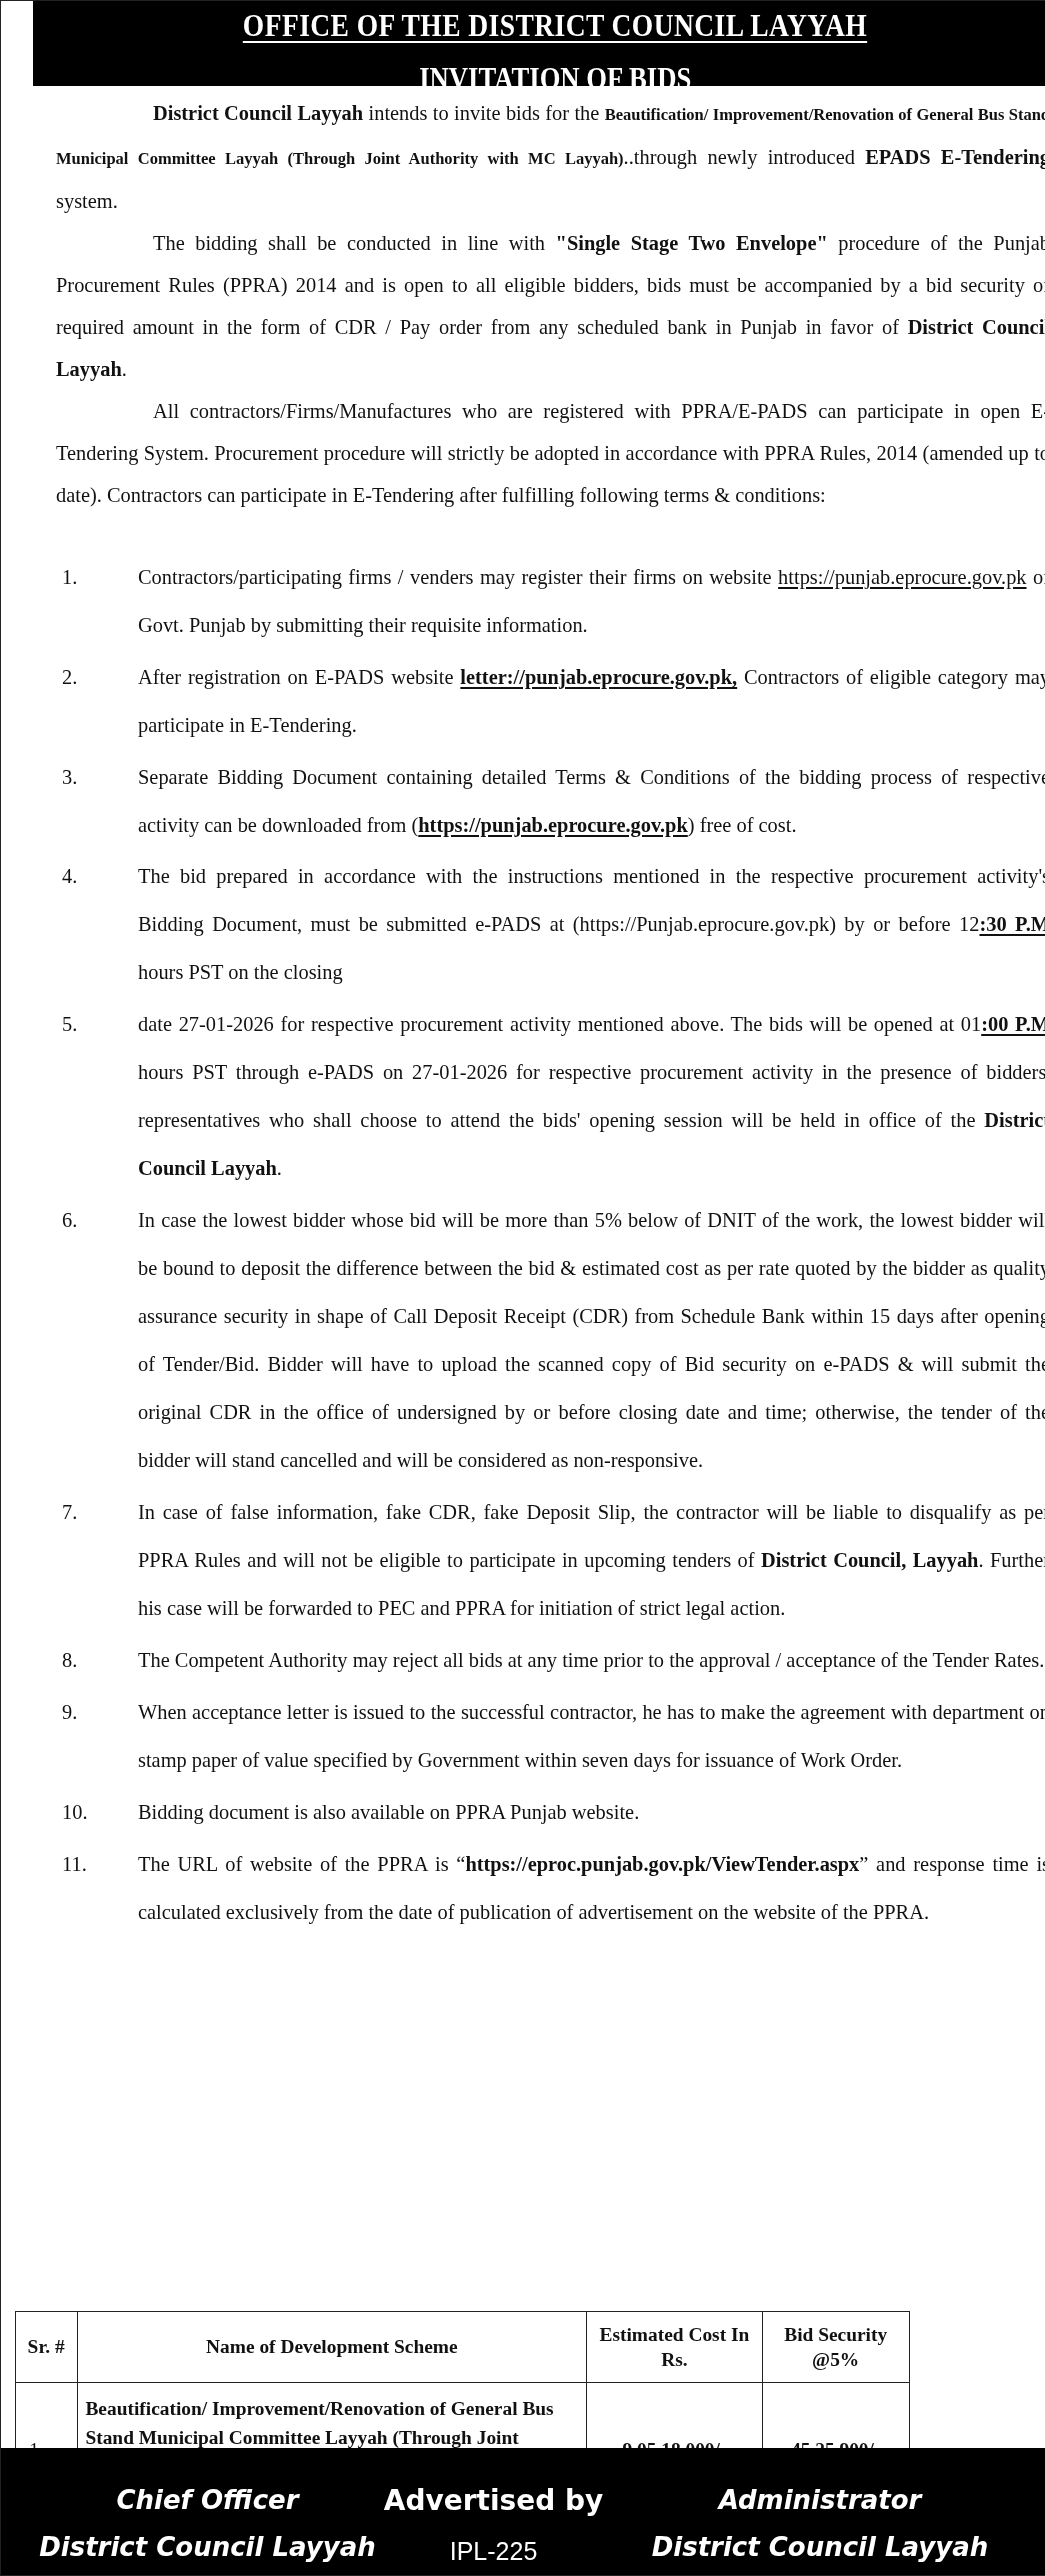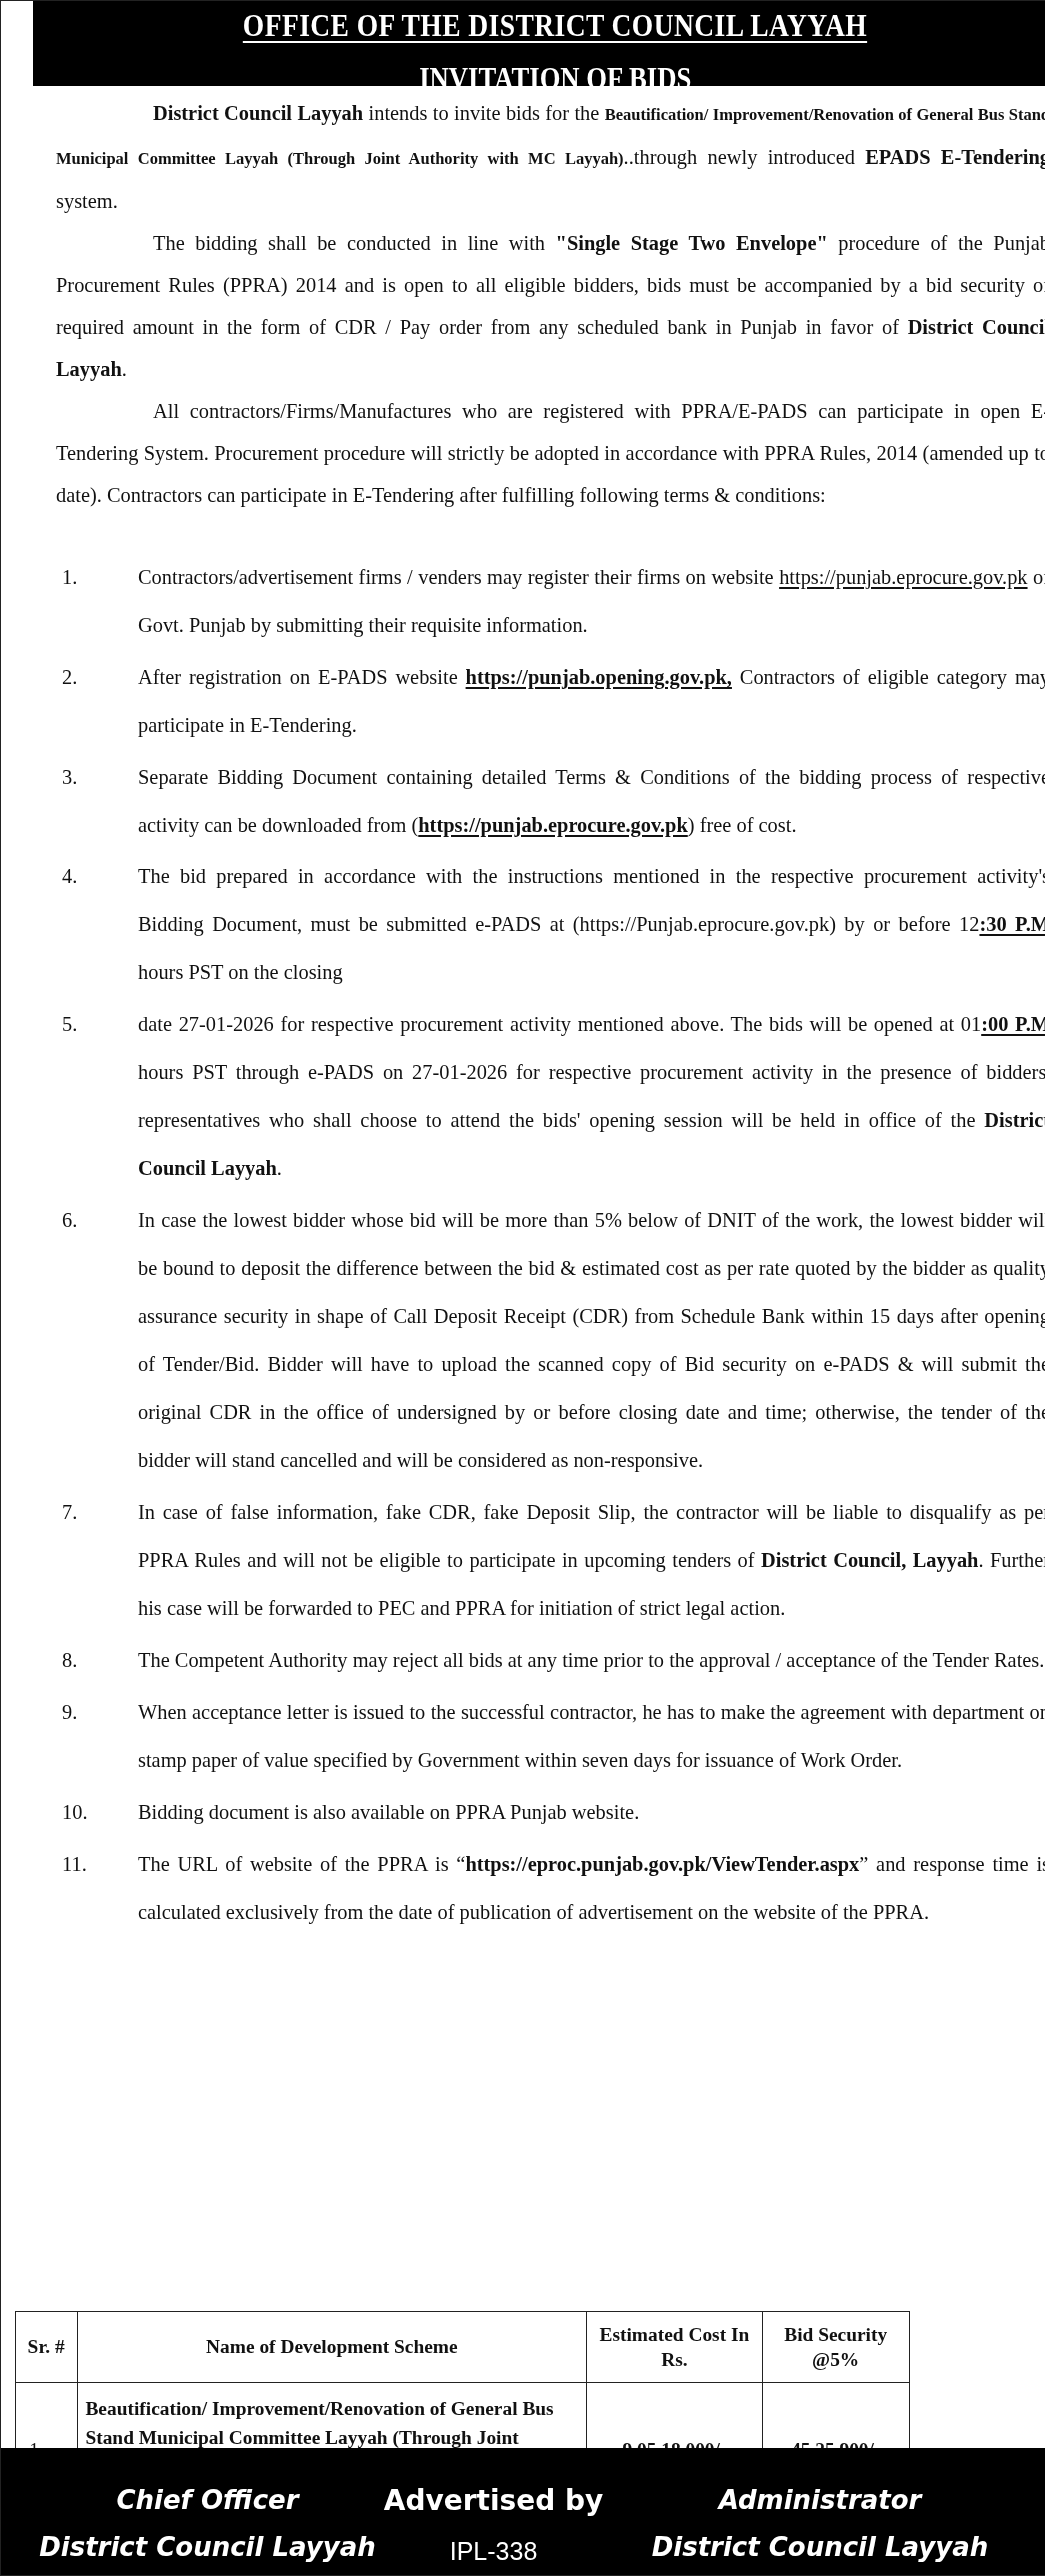--- a/index.html
+++ b/index.html
@@ -79,22 +79,22 @@
   </div>
 
   <div class="body">
     <div class="intro">
       <p class="p1"><span class="b">District Council Layyah</span><span> intends to invite bids for the </span><span class="small-b">Beautification/ Improvement/Renovation of General Bus Stand Municipal Committee Layyah (Through Joint Authority with MC Layyah)</span><span>..through newly introduced </span><span class="b">EPADS E-Tendering</span><span> system.</span></p>
       <p><span>The bidding shall be conducted in line with </span><span class="b">"Single Stage Two Envelope"</span><span> procedure of the Punjab Procurement Rules (PPRA) 2014 and is open to all eligible bidders, bids must be accompanied by a bid security of required amount in the form of CDR / Pay order from any scheduled bank in Punjab in favor of </span><span class="b">District Council Layyah</span><span>.</span></p>
       <p>All contractors/Firms/Manufactures who are registered with PPRA/E-PADS can participate in open E-Tendering System. Procurement procedure will strictly be adopted in accordance with PPRA Rules, 2014 (amended up to date). Contractors can participate in E-Tendering after fulfilling following terms &amp; conditions:</p>
     </div>
 
     <ol class="terms">
-      <li><span class="num">1.</span><span>Contractors/advertisement firms / venders may register their firms on website </span><span class="u">https://punjab.eprocure.gov.pk</span><span>  of Govt. Punjab by submitting their requisite information.</span></li>
-      <li><span class="num">2.</span><span>After registration on E-PADS website </span><span class="u b">https://punjab.opening.gov.pk,</span><span> Contractors of eligible category may participate in E-Tendering.</span></li>
+      <li><span class="num">1.</span><span>Contractors/participating firms / venders may register their firms on website </span><span class="u">https://punjab.eprocure.gov.pk</span><span>  of Govt. Punjab by submitting their requisite information.</span></li>
+      <li><span class="num">2.</span><span>After registration on E-PADS website </span><span class="u b">letter://punjab.eprocure.gov.pk,</span><span> Contractors of eligible category may participate in E-Tendering.</span></li>
       <li><span class="num">3.</span><span>Separate Bidding Document containing detailed Terms &amp; Conditions of the bidding process of respective activity can be downloaded from (</span><span class="u b">https://punjab.eprocure.gov.pk</span><span>) free of cost.</span></li>
       <li><span class="num">4.</span><span>The bid prepared in accordance with the instructions mentioned in the respective procurement activity's Bidding Document, must be submitted e-PADS at (https://Punjab.eprocure.gov.pk) by or before 12</span><span class="u b">:30 P.M</span><span> hours PST on the closing</span></li>
       <li><span class="num">5.</span><span>date  27-01-2026  for respective procurement activity mentioned above. The bids will be opened at 01</span><span class="u b">:00 P.M</span><span> hours PST through e-PADS on  27-01-2026  for  respective procurement activity in the presence of bidders' representatives who shall choose to attend the bids' opening session will be held in office of the </span><span class="b">District Council Layyah</span><span>.</span></li>
       <li><span class="num">6.</span><span>In case the lowest bidder whose bid will be more than 5% below of DNIT of the work, the lowest bidder will be bound to deposit the difference between the bid &amp; estimated cost as per rate quoted by the bidder as quality assurance security in shape of Call Deposit Receipt (CDR) from Schedule Bank within 15 days after opening of Tender/Bid. Bidder will have to upload the scanned copy of Bid security on e-PADS &amp; will submit the original CDR in the office of undersigned by or before closing date and time; otherwise, the tender of the bidder will stand cancelled and will be considered as non-responsive.</span></li>
       <li><span class="num">7.</span><span>In case of false information, fake CDR, fake Deposit Slip, the contractor will be liable to disqualify as per PPRA Rules and will not be eligible to participate in upcoming tenders of </span><span class="b">District Council, Layyah</span><span>. Further his case will be forwarded to PEC and PPRA for initiation of strict legal action.</span></li>
       <li><span class="num">8.</span><span>The Competent Authority may reject all bids at any time prior to the approval / acceptance of the Tender Rates.</span></li>
       <li><span class="num">9.</span><span>When acceptance letter is issued to the successful contractor, he has to make the agreement with department on stamp paper of value specified by Government within seven days for issuance of Work Order.</span></li>
       <li><span class="num">10.</span><span>Bidding document is also available on PPRA Punjab website.</span></li>
       <li><span class="num">11.</span><span>The URL of website of the PPRA is “</span><span class="b">https://eproc.punjab.gov.pk/ViewTender.aspx</span><span>” and response time is calculated exclusively from the date of publication of advertisement on the website of the PPRA.</span></li>
     </ol>
@@ -125,21 +125,21 @@
     </tbody>
   </table>
 
   <div class="footer">
     <div class="col left">
       <div class="italic">Chief Officer</div>
       <div class="italic">District Council Layyah</div>
     </div>
     <div class="col mid">
       <div class="adv">Advertised by</div>
-      <div class="code">IPL-338</div>
+      <div class="code">IPL-225</div>
     </div>
     <div class="col right">
       <div class="italic">Administrator</div>
       <div class="italic">District Council Layyah</div>
     </div>
   </div>
 </div>
 
 
 </body></html>

